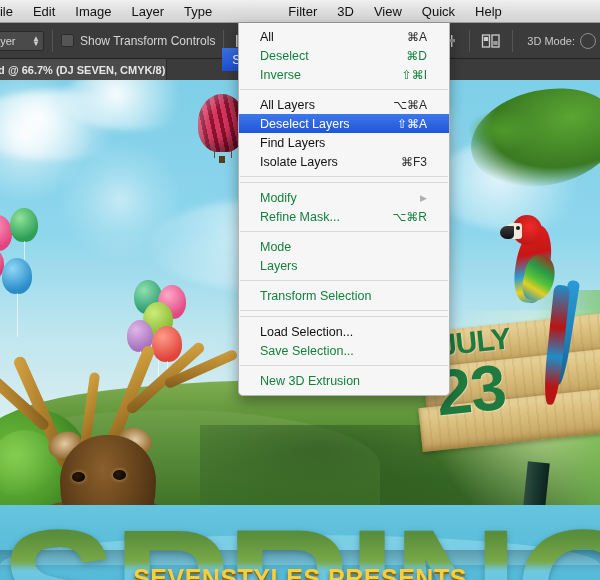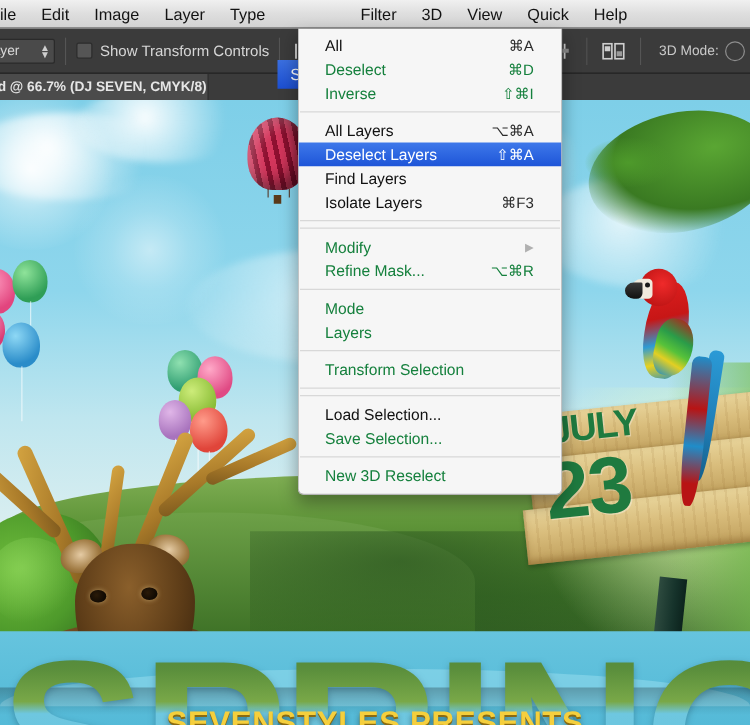--- a/index.html
+++ b/index.html
@@ -643,17 +643,17 @@
       <div class="msep"></div>
       <div class="msep"></div>
       <div class="mi">
         <span class="lbl">Load Selection...</span>
       </div>
       <div class="mi disabled">
         <span class="lbl">Save Selection...</span>
       </div>
       <div class="msep"></div>
       <div class="mi disabled">
-        <span class="lbl">New 3D Reselect</span>
+        <span class="lbl">New 3D Extrusion</span>
       </div>
     </div>
 
 </div>
 
 </body></html>

